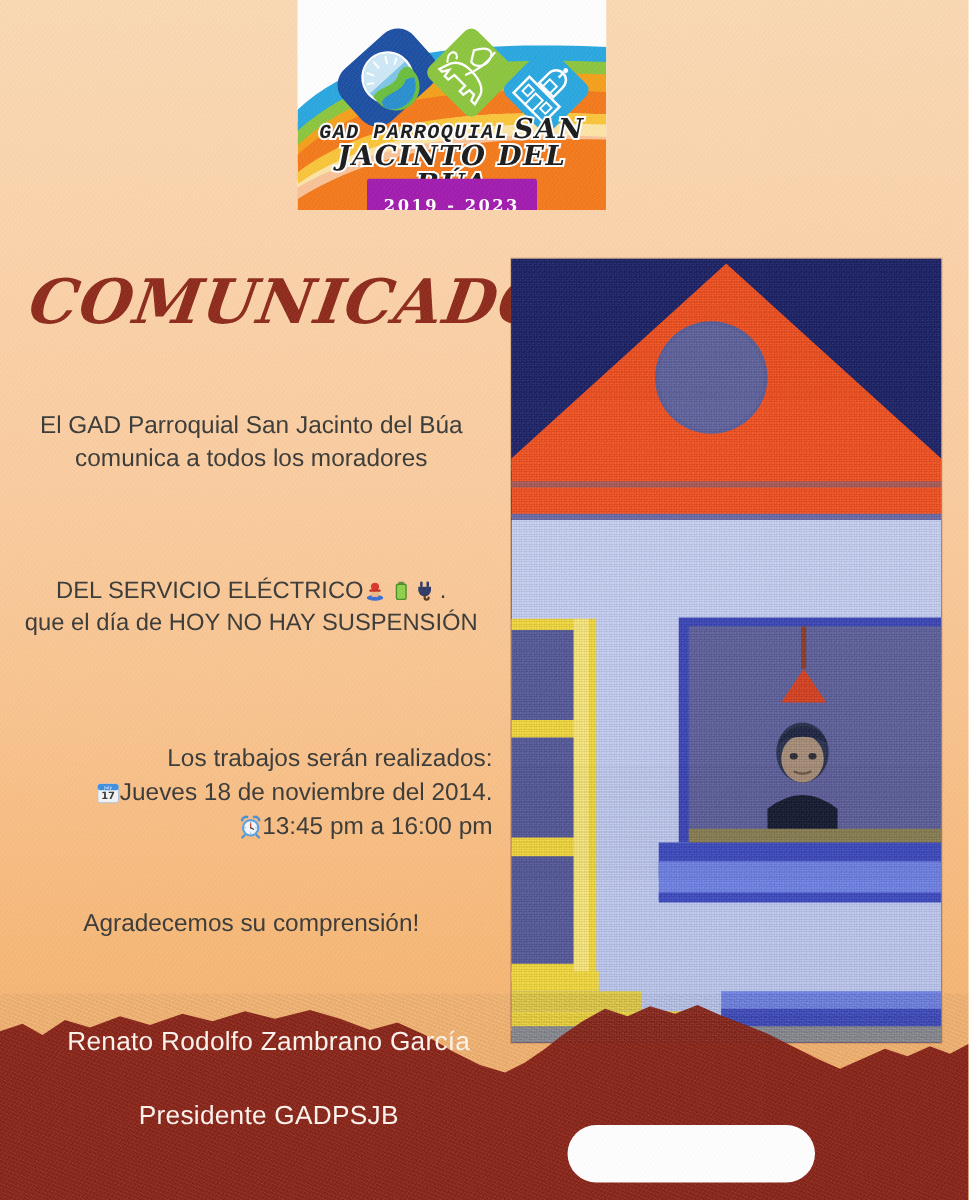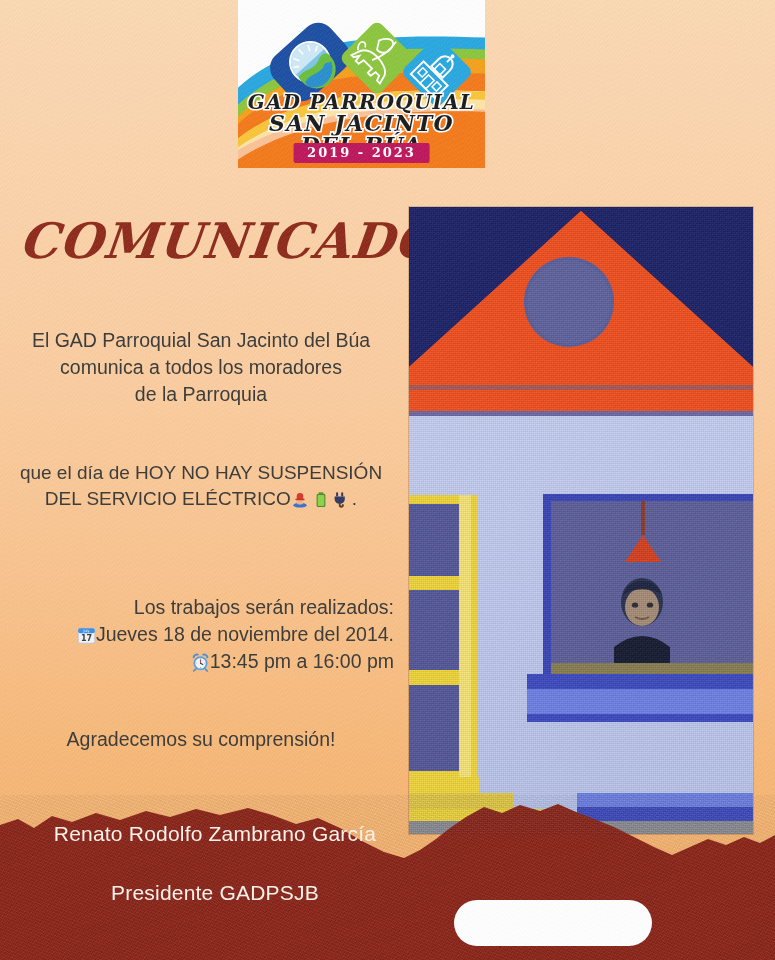--- a/index.html
+++ b/index.html
@@ -46,32 +46,32 @@
   .logo-line {
     font-family:"DejaVu Serif", serif;
     font-weight:bold;
     font-style:italic;
     letter-spacing:1.2px;
     color:#1b1b1b;
     -webkit-text-stroke:3.2px #ffffff;
     paint-order:stroke fill;
     text-shadow:0 1px 0 #fff, 0 -1px 0 #fff, 1px 0 0 #fff, -1px 0 0 #fff;
   }
-  #logo-line-1 { font-size:20px; }
+  #logo-line-1 { font-size:16px;font-family:Liberation Mono, monospace; }
   #logo-line-2 { font-size:22px; margin-top:1px; }
 
   #logo-years {
     position:absolute; left:50%; top:143px; transform:translateX(-50%);
-    background:#be185d;
+    background:#a21caf;
     color:#ffffff;
     font-family:"DejaVu Serif", serif;
     font-weight:bold;
     font-size:13px;
     letter-spacing:2px;
-    padding:2px 14px 3px;
+    padding:15px 14px 3px;
     border-radius:2px;
     white-space:nowrap;
   }
 
   
   #headline {
     position:absolute; left:24px; top:212px;
     width:360px;
     font-family:"DejaVu Serif", serif;
     font-style:italic;
@@ -206,42 +206,41 @@
       <span class="logo-line" id="logo-line-2">SAN JACINTO DEL BÚA</span>
     </div>
     <div id="logo-years">2019 - 2023</div>
   </div>
 
   <div id="headline">COMUNICADO</div>
 
   <div class="tblock" id="para-intro">
     <span class="tline">El GAD Parroquial San Jacinto del Búa</span>
     <span class="tline">comunica a todos los moradores</span>
-    <span class="tline">de la Parroquia</span>
   </div>
 
   <div class="tblock" id="para-notice">
-    <span class="tline">que el día de HOY NO HAY SUSPENSIÓN</span>
     <span class="tline">
       <span>DEL SERVICIO ELÉCTRICO</span><svg class="e" width="18" height="18" viewBox="0 0 18 18">
             <ellipse cx="9" cy="14.2" rx="6.6" ry="2.4" fill="#3c6fd4"></ellipse>
             <ellipse cx="9" cy="11.3" rx="3.4" ry="2.3" fill="#e9b78c"></ellipse>
             <circle cx="9" cy="5.4" r="3.3" fill="#d8372b"></circle>
             <rect x="4.4" y="7.6" width="9.2" height="1.7" rx=".8" fill="#c8301f"></rect>
          </svg><svg class="e" width="14" height="18" viewBox="0 0 14 18" style="margin-left:5px;">
             <rect x="4.6" y="1.3" width="4.8" height="1.8" rx=".6" fill="#6a8f3a"></rect>
             <rect x="2.6" y="2.8" width="8.8" height="13.2" rx="1.6" fill="#4c8c2b"></rect>
             <rect x="3.7" y="3.9" width="6.6" height="11" rx="1" fill="#8fd24a"></rect>
          </svg><svg class="e" width="19" height="18" viewBox="0 0 19 18" style="margin-left:5px;">
             <rect x="3.1" y="1.2" width="2" height="4.4" rx=".9" fill="#2f3a66"></rect>
             <rect x="8.2" y="1.2" width="2" height="4.4" rx=".9" fill="#2f3a66"></rect>
             <path d="M1.6 5.4 h10.2 v2.6 a5.1 5.1 0 0 1 -10.2 0 z" fill="#2f3a66"></path>
             <path d="M6.7 12.6 v1.4 c0 2.3 3.2 2.3 3.2 0" fill="none" stroke="#5a3a22" stroke-width="1.8" stroke-linecap="round"></path>
          </svg><span>.</span>
     </span>
+    <span class="tline">que el día de HOY NO HAY SUSPENSIÓN</span>
   </div>
 
   <div class="tblock" id="para-schedule">
     <span class="tline">Los trabajos serán realizados:</span>
     <span class="tline"><svg class="e" width="19" height="19" viewBox="0 0 19 19" style="vertical-align:-4px;">
             <rect x="1.2" y="2.2" width="16.6" height="15" rx="2" fill="#f2f4f8" stroke="#b9c2d0" stroke-width=".8"></rect>
             <rect x="1.2" y="2.2" width="16.6" height="5" rx="2" fill="#3f8fe0"></rect>
             <text x="9.5" y="6.4" font-family="DejaVu Sans, sans-serif" font-size="3.4" fill="#ffffff" text-anchor="middle">July</text>
             <text x="9.5" y="14.6" font-family="DejaVu Sans, sans-serif" font-size="8" font-weight="bold" fill="#3a3a3a" text-anchor="middle">17</text>
          </svg><span>Jueves 18 de noviembre del 2014.</span>

